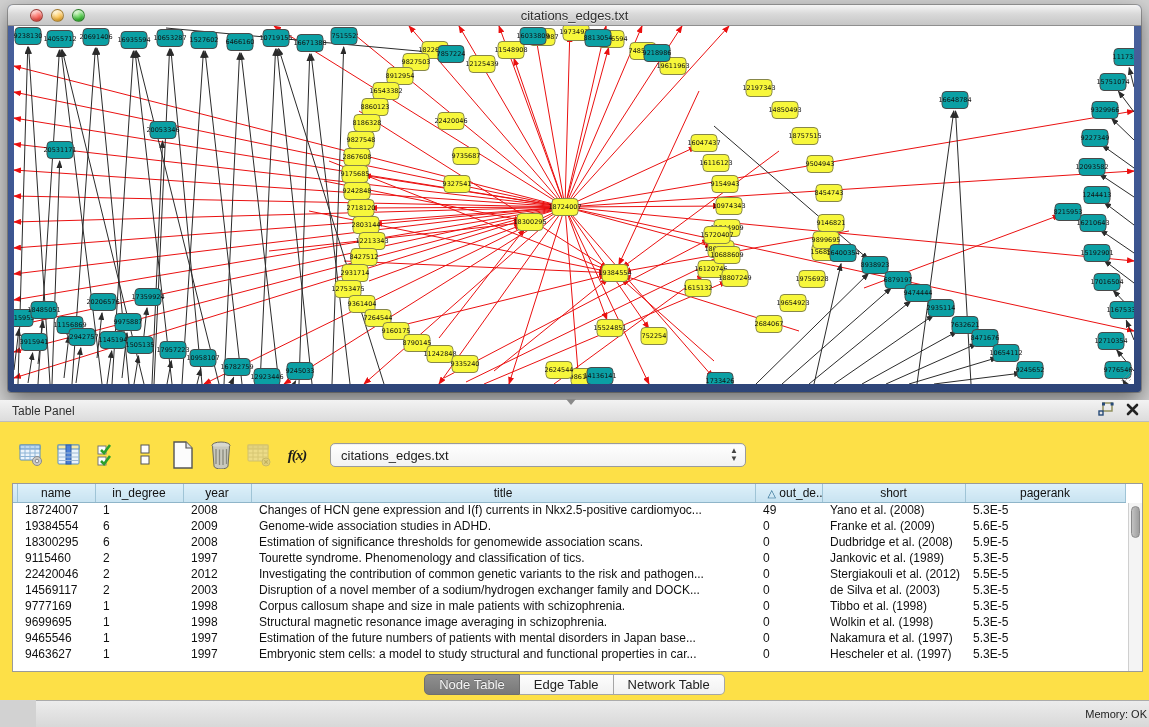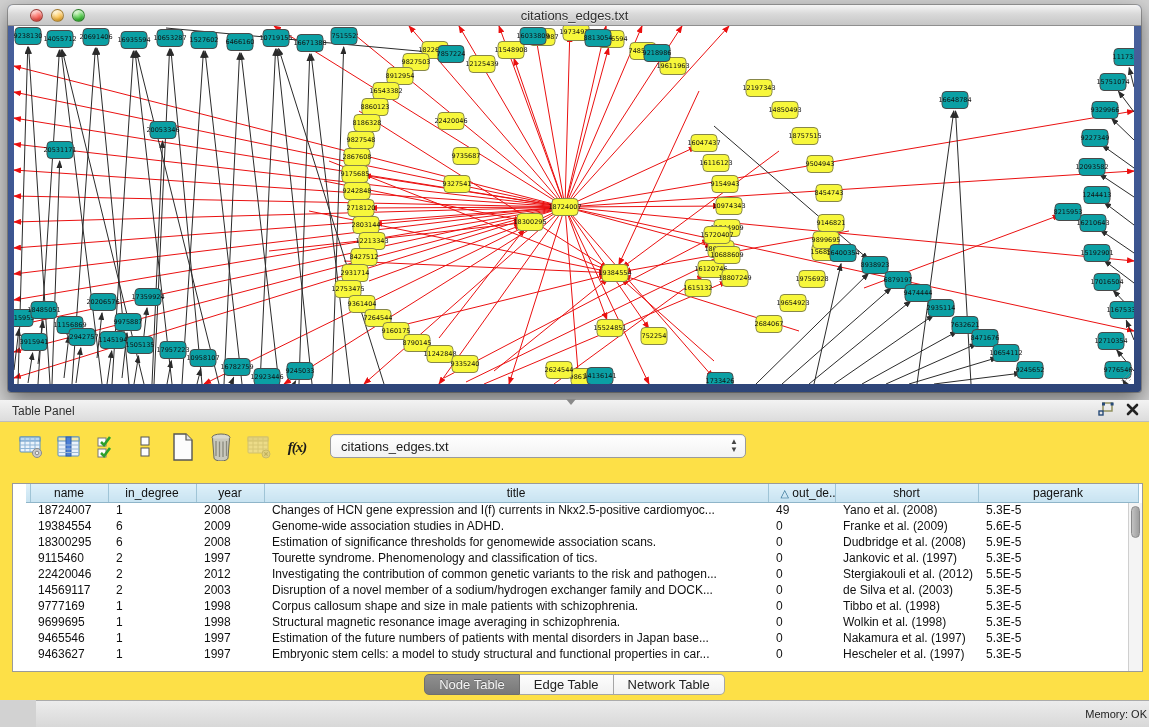--- a/index.html
+++ b/index.html
@@ -29,34 +29,34 @@
   
   .panel { position:absolute; left:0; top:400px; width:1149px; height:300px; background:#fde047; }
   .panel-head { position:relative; height:22px;
     background:linear-gradient(#f3f3f3,#dcdcdc); border-bottom:1px solid #bdbdbd; }
   .panel-title { position:absolute; left:12px; top:4px; font-size:12px; color:#303030; }
   .panel-btns { position:absolute; right:10px; top:2px; display:flex; gap:12px; align-items:center; }
   .collapse-handle { position:absolute; left:566px; top:-1px; width:0; height:0;
     border-left:5px solid transparent; border-right:5px solid transparent; border-top:6px solid #8a8a8a; }
 
   .toolbar { position:absolute; left:0; top:34px; height:42px; width:1149px; display:flex;
-    padding-left:18px; gap:12px; }
+    align-items:center; padding-left:18px; gap:12px; }
   .tbtn { width:26px; height:26px; display:flex; align-items:center; justify-content:center; }
   .fx { font-family:"Liberation Serif", serif; font-style:italic; font-weight:bold;
     font-size:15px; color:#1a1a1a; letter-spacing:-1px; }
   .combo { position:relative; width:416px; height:24px; margin-left:8px; background:linear-gradient(#ffffff,#f2f2f2);
     border:1px solid #9b9b9b; border-radius:5px; font-size:13px; color:#1c1c1c;
     display:flex; align-items:center; padding-left:10px;
     box-shadow:inset 0 1px 1px rgba(0,0,0,.06); }
   .combo .arrows { position:absolute; right:7px; top:3px; font-size:8px; line-height:8px;
     color:#444; text-align:center; }
 
   .tablewrap { position:absolute; left:12px; top:83px; width:1131px; height:189px;
     background:#ffffff; border:1px solid #9a9a9a; }
-  table.grid { border-collapse:collapse; table-layout:fixed; width:1112px; font-size:12px;margin-left:13px; }
+  table.grid { border-collapse:collapse; table-layout:fixed; width:1112px; font-size:12px; }
   table.grid th { height:18px; background:linear-gradient(#def0f9,#c8e3f1);
     border-right:1px solid #9fc4d6; border-bottom:1px solid #8fb5c9;
     font-weight:normal; color:#111; overflow:hidden; white-space:nowrap; }
   table.grid td { height:16px; padding:0 0 0 8px; color:#101010; overflow:hidden;
     white-space:nowrap; text-overflow:ellipsis; }
   .sort-tri { color:#2c6d92; font-size:11px; }
   .vscroll { position:absolute; right:0px; top:19px; bottom:0; width:14px;
     background:#f4f4f4; border-left:1px solid #cfcfcf; }
   .vthumb { position:absolute; left:2px; top:3px; width:9px; height:32px; border-radius:5px;
     background:linear-gradient(90deg,#c2c2c2,#9e9e9e); border:1px solid #8a8a8a; }
@@ -842,21 +842,21 @@
               <td>Dudbridge et al. (2008)</td>
               <td>5.9E-5</td>
             </tr>
             <tr>
               <td style="padding: 0px;"></td>
               <td>9115460</td>
               <td>2</td>
               <td>1997</td>
               <td>Tourette syndrome. Phenomenology and classification of tics.</td>
               <td>0</td>
-              <td>Jankovic et al. (1997)</td>
+              <td>Jankovic et al. (1989)</td>
               <td>5.3E-5</td>
             </tr>
             <tr>
               <td style="padding: 0px;"></td>
               <td>22420046</td>
               <td>2</td>
               <td>2012</td>
               <td>Investigating the contribution of common genetic variants to the risk and pathogen...</td>
               <td>0</td>
               <td>Stergiakouli et al. (2012)</td>

